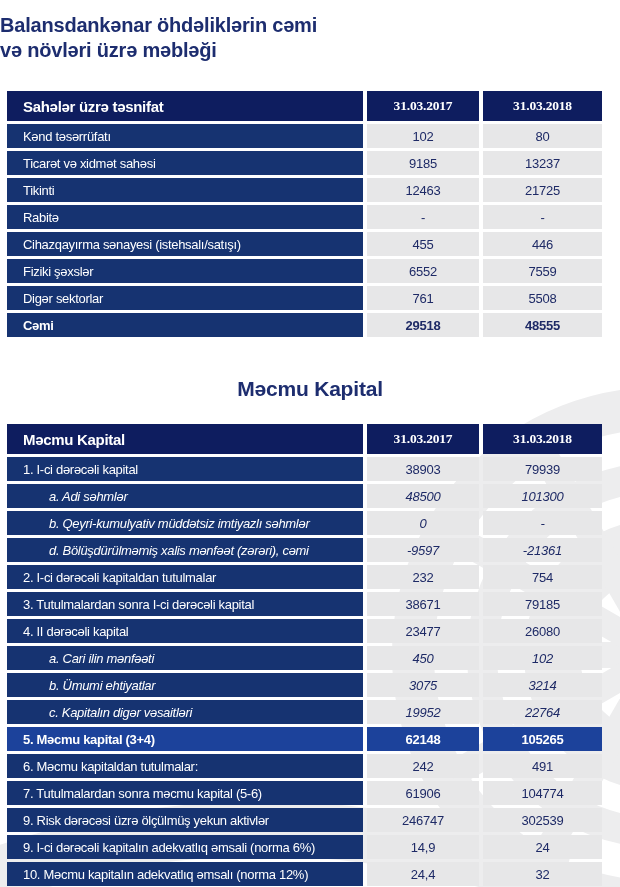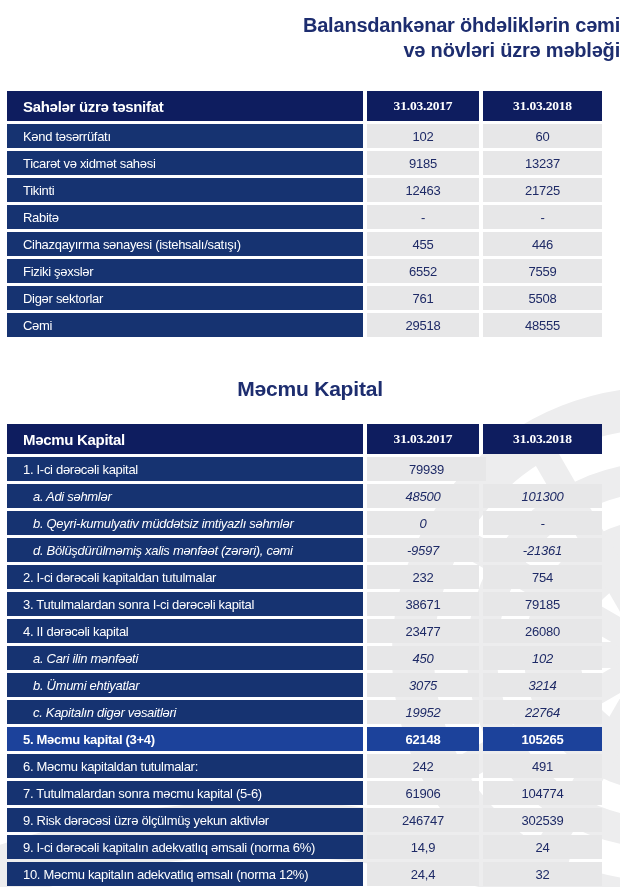--- a/index.html
+++ b/index.html
@@ -10,21 +10,21 @@
     position: relative;
     overflow: hidden;
   }
   .watermark {
     position: absolute; left: 0; top: 0; z-index: 0;
   }
   .content { position: relative; z-index: 1; }
 
   .title {
     margin: 13px 0 0 0;
-    text-align: right;
+    text-align: left;
     color: var(--title-navy);
     font-size: 20px;
     line-height: 25px;
     font-weight: 700;
     letter-spacing: -0.2px;
   }
   .title2 {
     margin: 39px 0 0 0;
     text-align: center;
     color: var(--title-navy);
@@ -70,24 +70,24 @@
     font-weight: 700;
   }
   .tr.head .cell.val {
     background: var(--header-navy);
     color: #ffffff;
     font-weight: 700;
     font-size: 13.5px;
     font-family: Liberation Serif, serif;
   }
 
-  .tr.sub .cell.label { font-style: italic; padding-left: 26px; }
+  .tr.sub .cell.label { font-style: italic; padding-left: 42px; }
   .tr.sub .cell.val { font-style: italic; }
 
-  .tr.total .cell.label, .tr.total .cell.val { font-weight: 400; }
+  .tr.total .cell.label, .tr.total .cell.val { font-weight: 700; }
 
   .tr.highlight .cell.label {
     background: var(--highlight-blue);
     font-weight: 700;
     text-align: right;
   }
   .tr.highlight .cell.val {
     background: var(--highlight-blue);
     color: #ffffff;
     font-weight: 700;
@@ -122,21 +122,21 @@
   <div class="tbl t1">
     <div class="tr head">
       <div class="cell label">Sahələr üzrə təsnifat</div>
       <div class="cell val">31.03.2017</div>
       <div class="cell val">31.03.2018</div>
     </div>
 
   <div class="tr row normal">
         <div class="cell label">Kənd təsərrüfatı</div>
         <div class="cell val">102</div>
-        <div class="cell val">60</div>
+        <div class="cell val">80</div>
       </div>
       <div class="tr row normal">
         <div class="cell label">Ticarət və xidmət sahəsi</div>
         <div class="cell val">9185</div>
         <div class="cell val">13237</div>
       </div>
       <div class="tr row normal">
         <div class="cell label">Tikinti</div>
         <div class="cell val">12463</div>
         <div class="cell val">21725</div>
@@ -172,20 +172,21 @@
 
   <div class="tbl t2">
     <div class="tr head">
       <div class="cell label">Məcmu Kapital</div>
       <div class="cell val">31.03.2017</div>
       <div class="cell val">31.03.2018</div>
     </div>
 
   <div class="tr row normal">
         <div class="cell label">1. I-ci dərəcəli kapital</div>
+        <div class="cell val">38903</div>
         <div class="cell val">79939</div>
       </div>
       <div class="tr row sub">
         <div class="cell label">a. Adi səhmlər</div>
         <div class="cell val">48500</div>
         <div class="cell val">101300</div>
       </div>
       <div class="tr row sub">
         <div class="cell label">b. Qeyri-kumulyativ müddətsiz imtiyazlı səhmlər</div>
         <div class="cell val">0</div>

